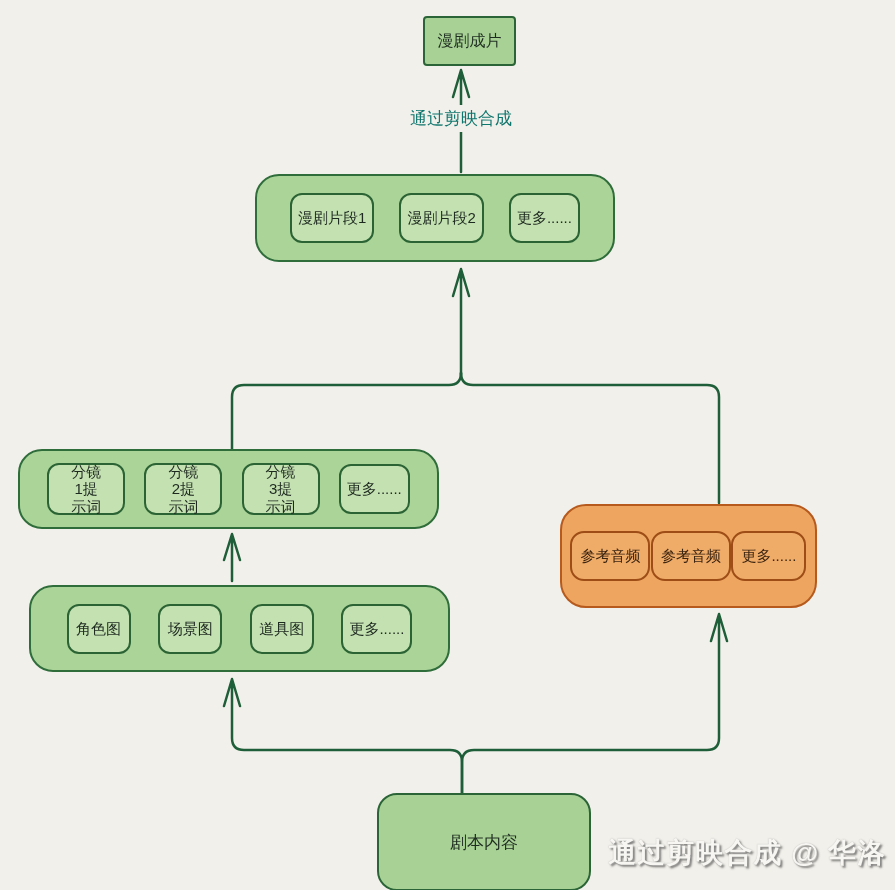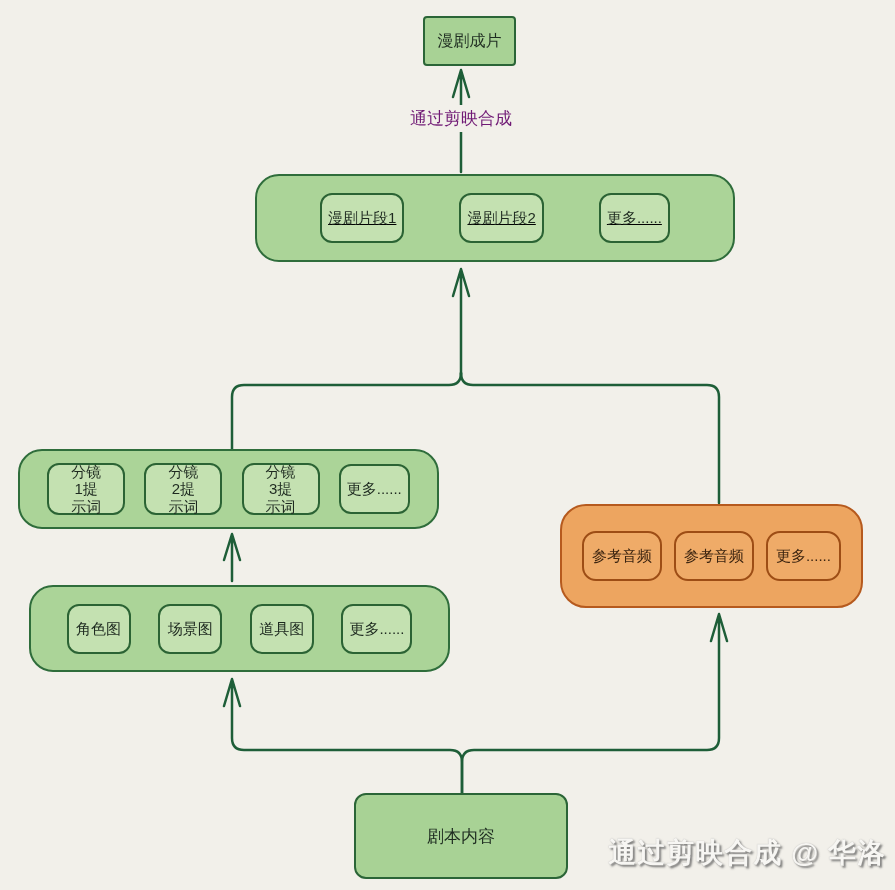--- a/index.html
+++ b/index.html
@@ -33,39 +33,39 @@
     display: flex;
     align-items: center;
     justify-content: center;
     background: #a8d295;
     border: 2.5px solid #2b6537;
     color: #1f2d21;
     font-size: 17px;
     box-sizing: border-box;
   }
   .node-final  { left: 423px; top: 16px;  width: 93px;  height: 50px; border-radius: 4px; font-size: 16px; }
-  .node-script { left: 354px; top: 793px; width: 214px; height: 86px; border-radius: 12px; }
+  .node-script { left: 377px; top: 793px; width: 214px; height: 98px; border-radius: 20px; }
 
   .group {
     position: absolute;
     z-index: 2;
     display: flex;
     align-items: center;
     justify-content: space-evenly;
     box-sizing: border-box;
     border: 2.5px solid;
     padding: 0 8px;
   }
   .group-green  { background: #abd498; border-color: #2f6d3b; border-radius: 24px; }
   .group-orange { background: #eda560; border-color: #b65a1e; border-radius: 26px; }
 
-  .group-clips      { left: 255px; top: 174px; width: 480px; height: 88px; text-decoration: underline;  }
+  .group-clips      { left: 255px; top: 174px; width: 360px; height: 88px;  }
   .group-storyboard { left: 18px;  top: 449px; width: 421px; height: 80px;  }
   .group-assets     { left: 29px;  top: 585px; width: 421px; height: 87px;  }
-  .group-references { left: 560px; top: 504px; width: 303px; height: 104px; }
+  .group-references { left: 560px; top: 504px; width: 257px; height: 104px; }
 
   .chip {
     display: flex;
     align-items: center;
     justify-content: center;
     text-align: center;
     box-sizing: border-box;
     border: 2px solid;
     border-radius: 12px;
     font-size: 15px;
@@ -86,21 +86,21 @@
     color: #3b2410;
     height: 50px;
     padding: 0 8px;
     min-width: 66px;
     border-radius: 14px;
   }
 
   .edge-label {
     position: absolute;
     z-index: 3;
-    color: #701a75;
+    color: #0f766e;
     font-size: 17px;
     white-space: nowrap;
   }
   .edge-label-compose {
     left: 403px; top: 105px;
     width: 116px;
     text-align: center;
     background: #f2f0ea;
     padding: 2px 0;
   }

